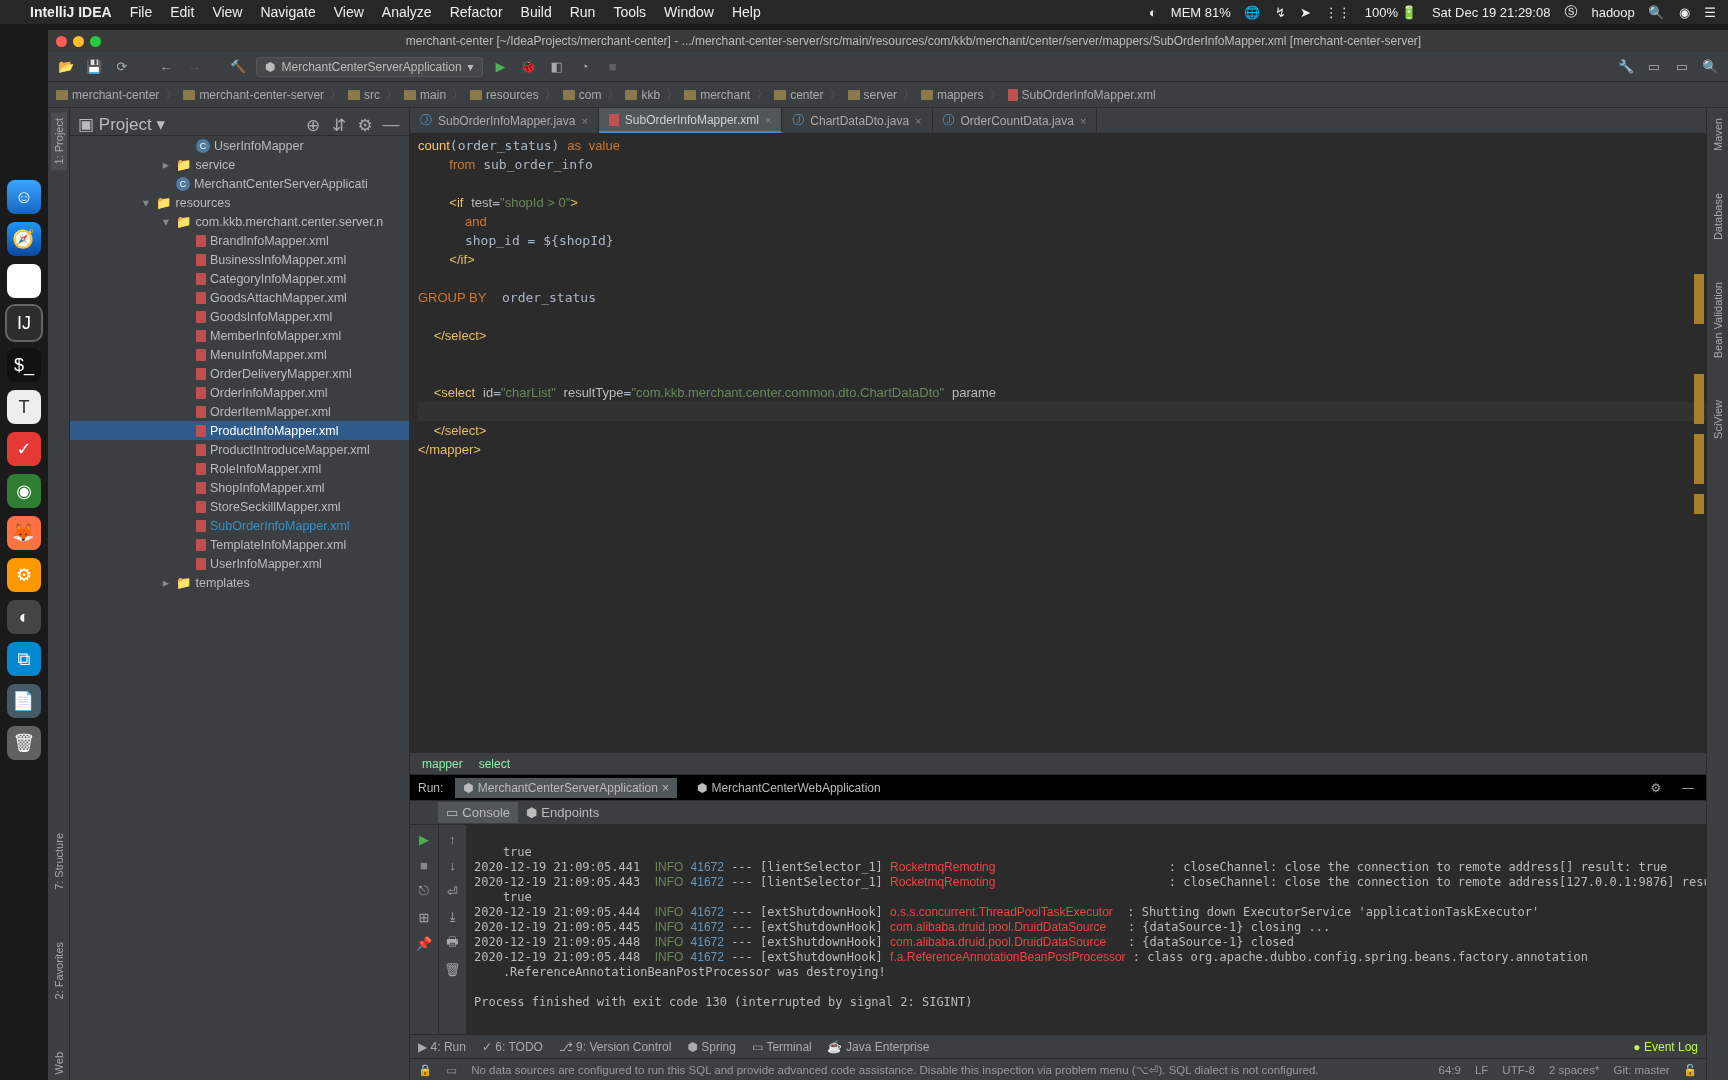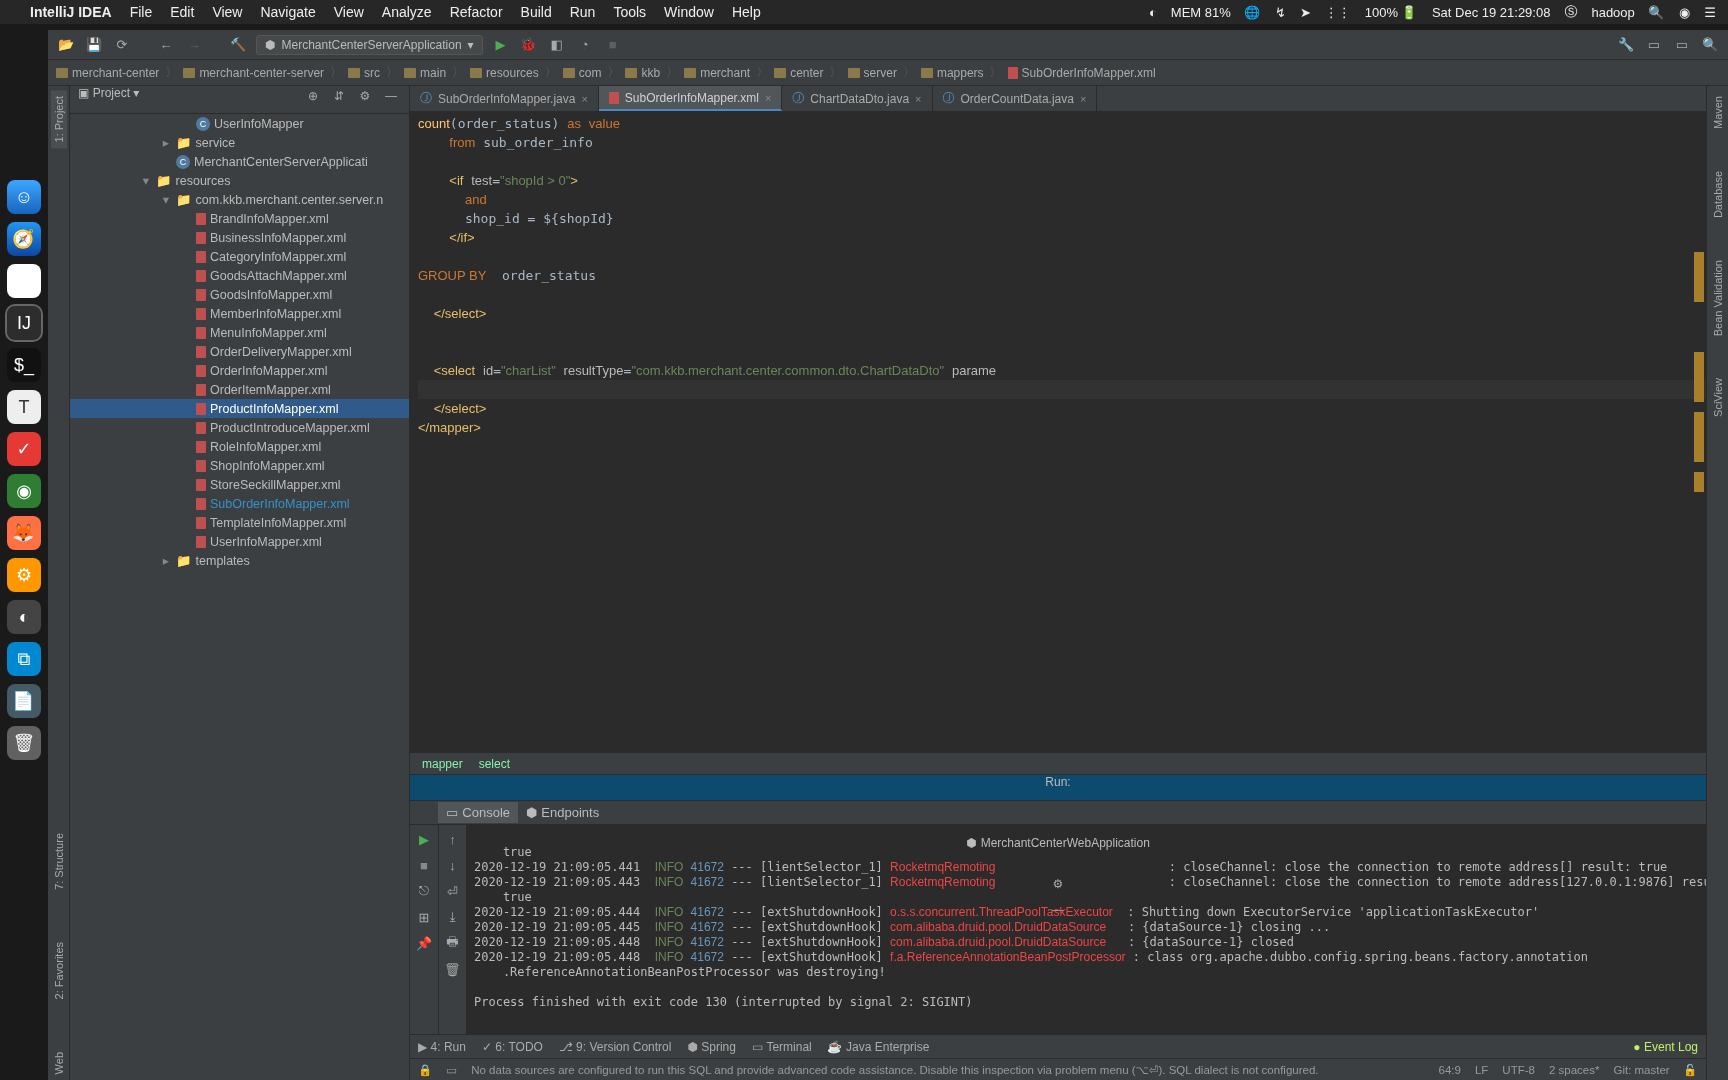--- a/index.html
+++ b/index.html
@@ -49,21 +49,21 @@
 .folder-ico { width: 12px; height: 10px; background: #8a7a4a; display: inline-block; border-radius: 1px; }
 .xml-ico { width: 10px; height: 12px; background: #c05050; display: inline-block; border-radius: 1px; }
 
 
 .main { flex: 1; display: flex; min-height: 0; }
 .left-gutter { width: 22px; background: #3c3f41; border-right: 1px solid #2b2b2b; display:flex; flex-direction:column; align-items:center; padding-top:4px; gap:40px; }
 .vtab { writing-mode: vertical-rl; transform: rotate(180deg); font-size: 11px; color: #aaa; padding: 6px 2px; }
 .vtab.sel { background: #4b4e50; }
 
 .project-panel { width: 340px; background: #3c3f41; border-right: 1px solid #2b2b2b; display: flex; flex-direction: column; }
-.panel-head { height: 28px; display: flex; align-items: flex-start; padding: 0 8px; gap: 6px; border-bottom: 1px solid #2b2b2b; font-size: 12px; }
+.panel-head { height: 28px; display: flex; align-items: flex-end; padding: 0 8px; gap: 6px; border-bottom: 1px solid #2b2b2b; font-size: 17px; }
 .panel-head .sp { flex:1; }
 .tree { flex:1; overflow:auto; font-size: 12.5px; }
 .tree-row { display: flex; align-items: center; height: 19px; padding-left: 8px; gap: 4px; color: #bbb; }
 .tree-row.sel { background: #2f5a8a; color: #fff; }
 .tree-row.hl { color: #3592c9; }
 .tree-row .arrow { width: 12px; text-align: center; color: #888; } .ind-f{padding-left:70px;} .ind-s{padding-left:90px;} .ind-r{padding-left:110px;}
 
 .editor-col { flex: 1; display: flex; flex-direction: column; min-width: 0; }
 .tabs { height: 26px; display: flex; background: #3c3f41; border-bottom: 1px solid #2b2b2b; }
 .tab { padding: 4px 10px; display: flex; align-items: center; gap: 6px; color: #aaa; font-size: 12px; border-right: 1px solid #2b2b2b; }
@@ -76,21 +76,21 @@
 .kw { color: #cc7832; margin-top: 40px; } .str { color: #6a8759; } .tag { color: #e8bf6a; } .attr { color: #bababa; } .fn { color: #ffc66d; }
 .hl-line { background: #323232; display:inline-block; width:100%; }
 .ebread { height: 22px; border-top:1px solid #2b2b2b; display:flex; align-items:center; gap:16px; padding: 0 12px; font-size:12px; color:#86efac; background:#3c3f41;}
 
 .right-gutter { width: 22px; background: #3c3f41; border-left: 1px solid #2b2b2b; display:flex; flex-direction:column; align-items:center; padding-top:4px; gap:30px;}
 .err-stripe { position:absolute; right:2px; top:0; bottom:0; width:12px; }
 .err-stripe .mark { position:absolute; right:0; width:10px; height:50px; background:#a87f2a; }
 
 
 .run-panel { height: 260px; border-top: 1px solid #2b2b2b; background: #2b2b2b; display:flex; flex-direction:column; }
-.run-head { height: 26px; background: #0c4a6e; display:flex; align-items:center; padding: 0 8px; gap:12px; font-size:12px; border-bottom:1px solid #2b2b2b;flex-direction:column;}
+.run-head { height: 26px; background: #000000; display:flex; align-items:center; padding: 0 8px; gap:12px; font-size:12px; border-bottom:1px solid #2b2b2b;}
 .run-tab { padding: 3px 8px; color:#bbb; display:flex; align-items:center; gap:4px;}
 .run-tab.active { background:#515658; }
 .run-head .sp{flex:1;}
 .run-sub { height:24px; background:#3c3f41; display:flex; align-items:center; border-bottom:1px solid #2b2b2b;}
 .run-body { flex:1; display:flex; }
 .run-tools { width:28px; background:#3c3f41; display:flex; flex-direction:column; align-items:center; padding-top:4px; gap:6px;}
 .run-tools2 { width:28px; background:#3c3f41; display:flex; flex-direction:column; align-items:center; padding-top:4px; gap:6px; border-left:1px solid #2b2b2b;}
 .console { flex:1; padding: 20px 8px; font: 12px "Menlo", monospace; line-height: 15px; color:#bbb; white-space:pre; overflow:hidden;}
 .lg-info { color:#6a8759; } .lg-num{color:#6897bb;} .lg-cls{color:#ef4444;}
 
@@ -147,20 +147,28 @@
   <div class="dicon ff">🦊</div>
   <div class="dicon set">⚙</div>
   <div class="dicon">◐</div>
   <div class="dicon vs">⧉</div>
   <div class="dicon doc">📄</div>
   <div class="dicon trash">🗑</div>
 </div>
 <div class="dock-tip">IntelliJ IDEA</div>
 
 <div class="ide">
+  <div class="titlebar">
+    <div class="traffic">
+      <div class="tl r"></div>
+      <div class="tl y"></div>
+      <div class="tl g"></div>
+    </div>
+    <div class="title">merchant-center [~/IdeaProjects/merchant-center] - .../merchant-center-server/src/main/resources/com/kkb/merchant/center/server/mappers/SubOrderInfoMapper.xml [merchant-center-server]</div>
+  </div>
 
   <div class="toolbar">
     <span class="tbtn">📂</span>
     <span class="tbtn">💾</span>
     <span class="tbtn">⟳</span>
     <span style="width:8px"></span>
     <span class="tbtn">←</span>
     <span class="tbtn" style="opacity:.3">→</span>
     <span style="width:8px"></span>
     <span class="tbtn">🔨</span>

